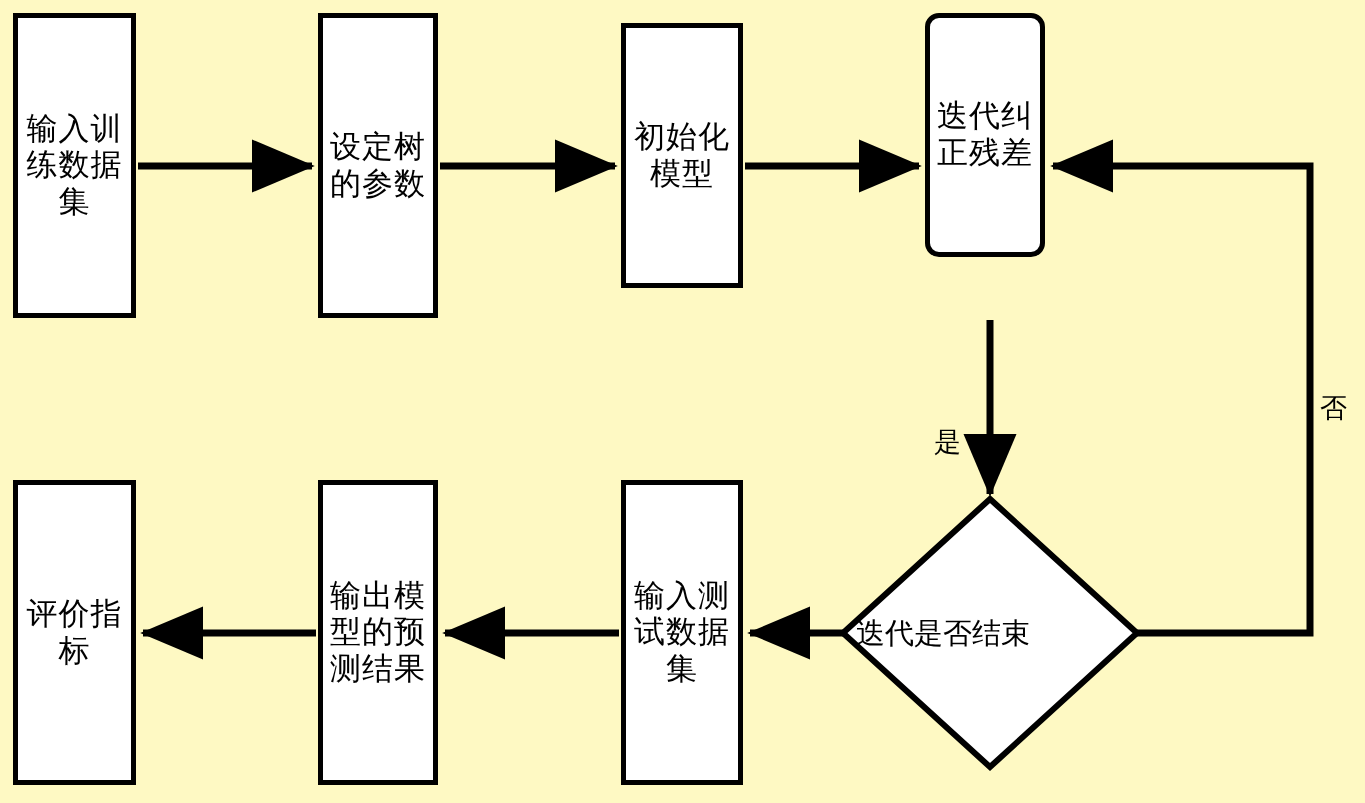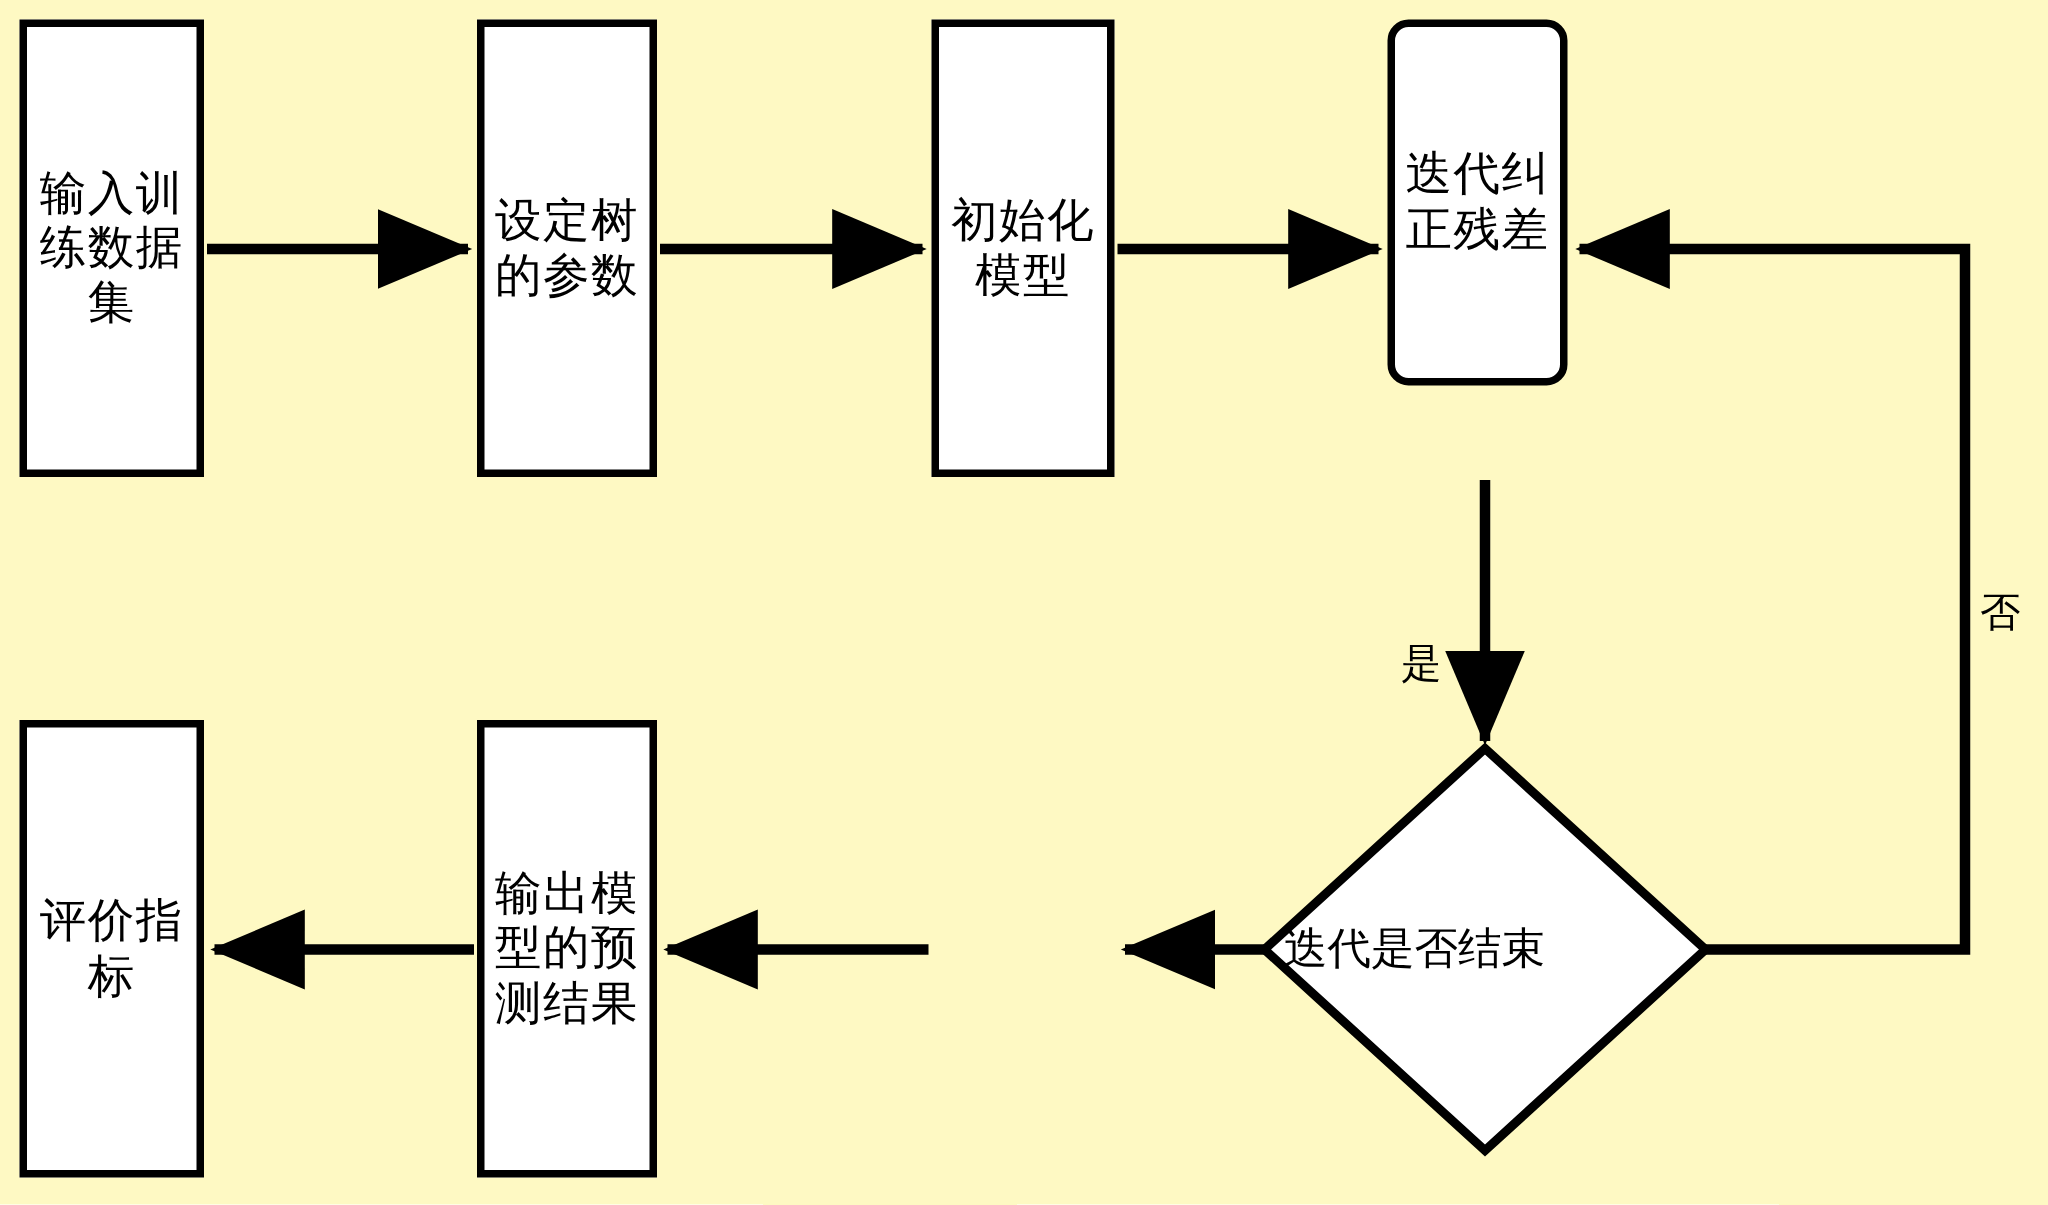--- a/index.html
+++ b/index.html
@@ -105,34 +105,37 @@
   </svg>
 
   <div class="node-box" style="left:13px; top:13px; width:123px; height:305px;">
     <div class="node-label box-label">输入训练数据集</div>
   </div>
 
   <div class="node-box" style="left:318px; top:13px; width:120px; height:305px;">
     <div class="node-label box-label">设定树的参数</div>
   </div>
 
-  <div class="node-box" style="left:621px; top:13px; width:122px; height:305px;">
+  <div class="node-box" style="left:621px; top:23px; width:122px; height:265px;">
     <div class="node-label box-label">初始化模型</div>
   </div>
 
   <div class="node-box" style="left:925px; top:13px; width:120px; height:244px;border-radius:14px;">
     <div class="node-label box-label">迭代纠正残差</div>
   </div>
 
   <div class="diamond-wrap" style="left:843px; top:499px; width:294px; height:268px;">
     <div class="diamond-label">
       <span>迭代是否结束</span>
     </div>
   </div>
 
+  <div class="node-box" style="left:621px; top:480px; width:122px; height:305px;">
+    <div class="node-label box-label">输入测试数据集</div>
+  </div>
 
   <div class="node-box" style="left:318px; top:480px; width:120px; height:305px;">
     <div class="node-label box-label">输出模型的预测结果</div>
   </div>
 
   <div class="node-box" style="left:13px; top:480px; width:123px; height:305px;">
     <div class="node-label box-label">评价指标</div>
   </div>
 
   <div class="edge-label" style="left:934px; top:424px;">是</div>

